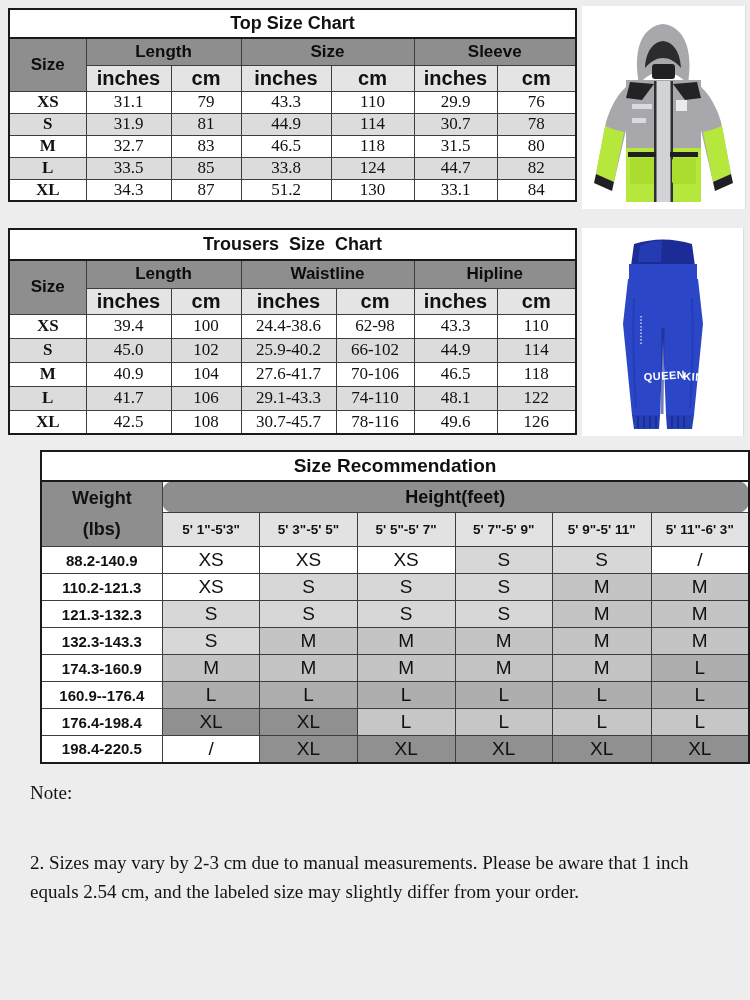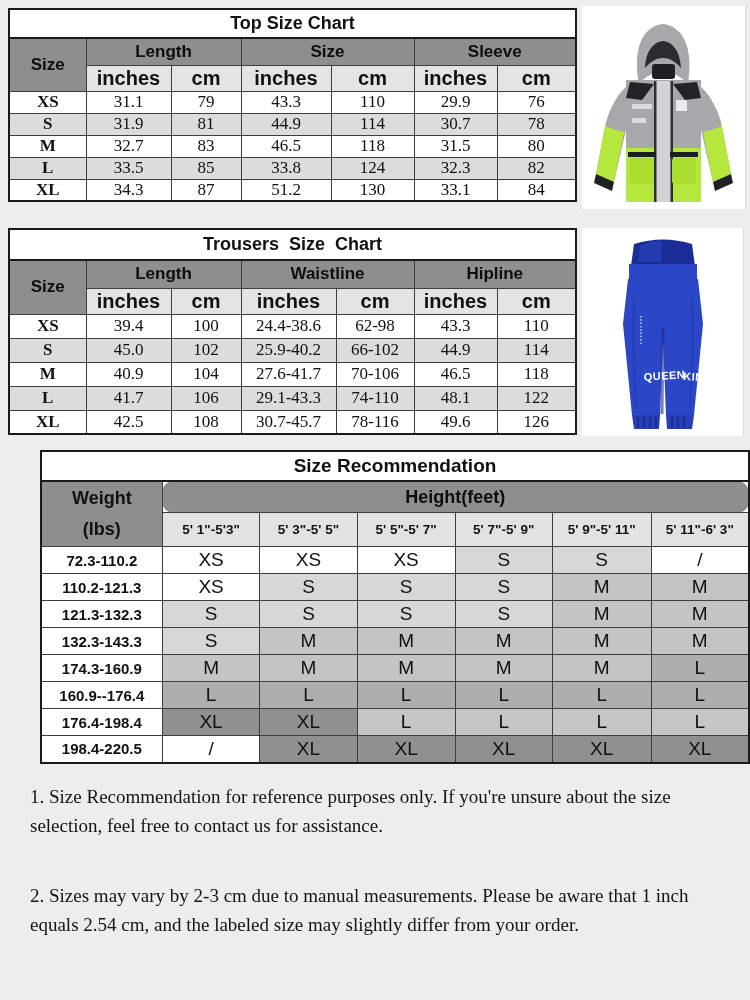--- a/index.html
+++ b/index.html
@@ -171,21 +171,21 @@
             <td class="data">118</td>
             <td class="data">31.5</td>
             <td class="data">80</td>
           </tr>
           <tr class="datarow alt">
             <td class="size-cell">L</td>
             <td class="data">33.5</td>
             <td class="data">85</td>
             <td class="data">33.8</td>
             <td class="data">124</td>
-            <td class="data">32.3</td>
+            <td class="data">44.7</td>
             <td class="data">82</td>
           </tr>
           <tr class="datarow">
             <td class="size-cell">XL</td>
             <td class="data">34.3</td>
             <td class="data">87</td>
             <td class="data">51.2</td>
             <td class="data">130</td>
             <td class="data">33.1</td>
             <td class="data">84</td>
@@ -362,21 +362,21 @@
         <td class="range-cell">5' 1"-5'3"</td>
         <td class="range-cell">5' 3"-5' 5"</td>
         <td class="range-cell">5' 5"-5' 7"</td>
         <td class="range-cell">5' 7"-5' 9"</td>
         <td class="range-cell">5' 9"-5' 11"</td>
         <td class="range-cell">5' 11"-6' 3"</td>
       </tr>
       </tbody>
         <tbody id="t3-body">
           <tr class="datarow">
-            <td class="weight-cell">72.3-110.2</td>
+            <td class="weight-cell">88.2-140.9</td>
             <td class="grid-cell" style="background: rgb(255, 255, 255);">XS</td>
             <td class="grid-cell" style="background: rgb(255, 255, 255);">XS</td>
             <td class="grid-cell" style="background: rgb(255, 255, 255);">XS</td>
             <td class="grid-cell" style="background: rgb(215, 215, 215);">S</td>
             <td class="grid-cell" style="background: rgb(215, 215, 215);">S</td>
             <td class="grid-cell" style="background: rgb(255, 255, 255);">/</td>
           </tr>
           <tr class="datarow">
             <td class="weight-cell">110.2-121.3</td>
             <td class="grid-cell" style="background: rgb(255, 255, 255);">XS</td>
@@ -438,17 +438,17 @@
             <td class="grid-cell" style="background: rgb(144, 144, 144);">XL</td>
             <td class="grid-cell" style="background: rgb(144, 144, 144);">XL</td>
             <td class="grid-cell" style="background: rgb(144, 144, 144);">XL</td>
             <td class="grid-cell" style="background: rgb(144, 144, 144);">XL</td>
           </tr>
         </tbody>
     </table>
   </div>
 
   <div class="note">
-    <p>1. Size Recommendation for reference purposes only. If you're unsure about the size selection, feel free to contact us for assistance.</p>
+    <div class="nh">Note:</div>
     <p>2. Sizes may vary by 2-3 cm due to manual measurements. Please be aware that 1 inch equals 2.54 cm, and the labeled size may slightly differ from your order.</p>
   </div>
 
 </div>
 
 </body></html>

